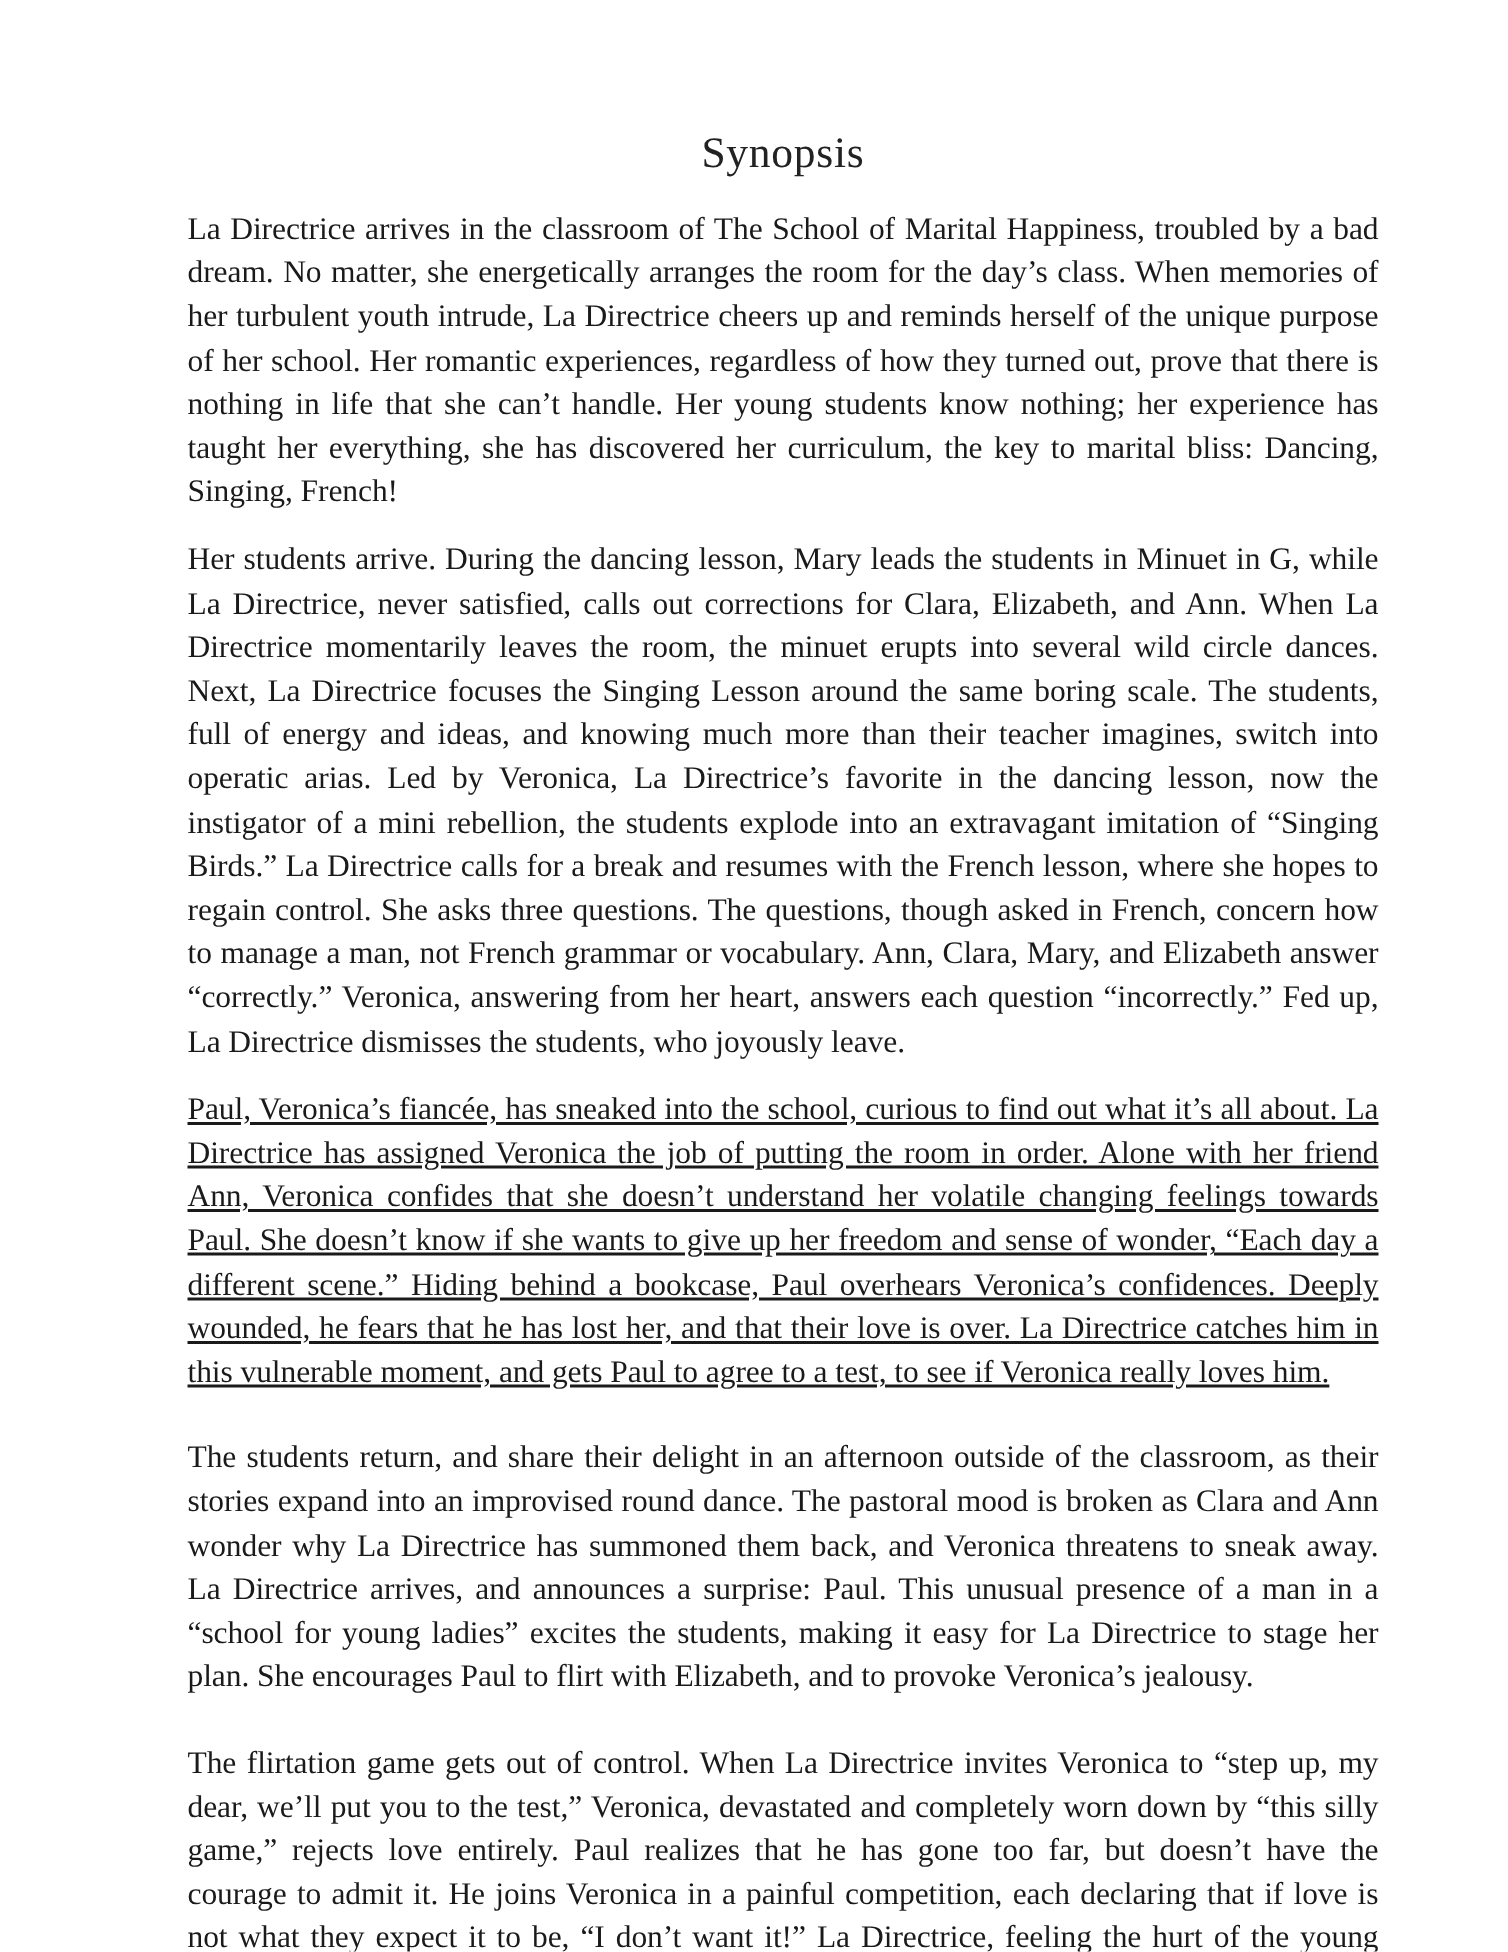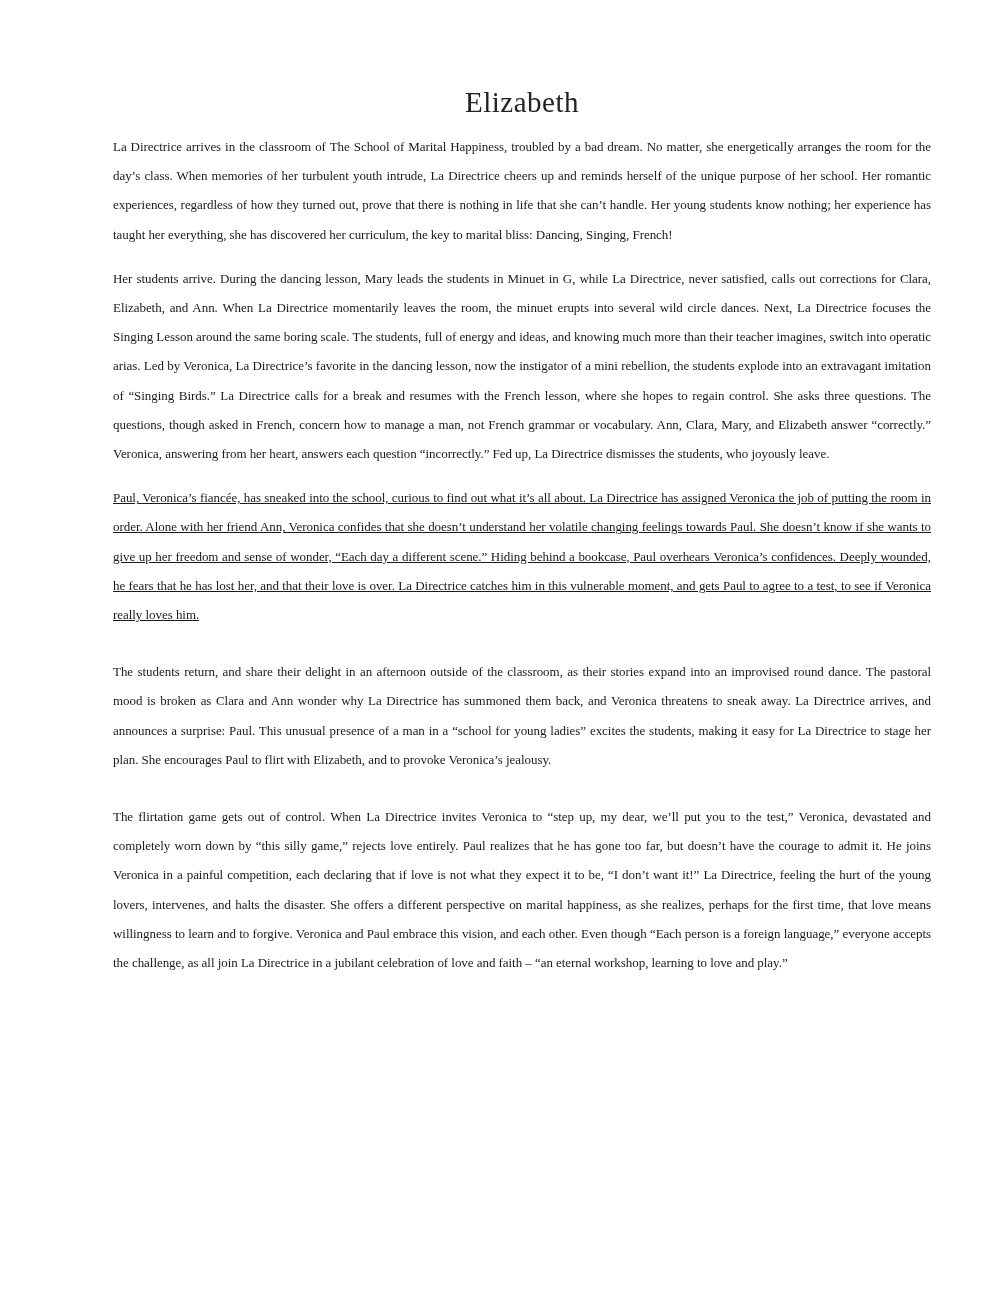--- a/index.html
+++ b/index.html
@@ -24,34 +24,34 @@
     .title {
       text-align: center;
       font-size: 29px;
       font-weight: normal;
       margin: 0 0 10px 0;
       letter-spacing: 0.5px;
       line-height: 40px;
       color: #222;
     }
     .para {
-      font-size: 13px;
+      font-size: 21px;
       line-height: 29.2px;
       text-align: justify;
-      margin: 4px;
+      margin: 16px;
       letter-spacing: -0.05px;
     }
     .p1 { margin-bottom: 15px; }
     .p2 { margin-bottom: 15px; }
     .p3 { margin-bottom: 28px; text-decoration: underline; }
     .p4 { margin-bottom: 28px; }
   </style>
 </head>
 <body>
 
 <div class="page">
-  <h1 class="title">Elizabeth</h1>
+  <h1 class="title">Synopsis</h1>
   <p class="para p1">La Directrice arrives in the classroom of The School of Marital Happiness, troubled by a bad dream. No matter, she energetically arranges the room for the day’s class. When memories of her turbulent youth intrude, La Directrice cheers up and reminds herself of the unique purpose of her school. Her romantic experiences, regardless of how they turned out, prove that there is nothing in life that she can’t handle.  Her young students know nothing; her experience has taught her everything, she has discovered her curriculum, the key to marital bliss: Dancing, Singing, French!</p>
   <p class="para p2">Her students arrive. During the dancing lesson, Mary leads the students in Minuet in G, while La Directrice, never satisfied, calls out corrections for Clara, Elizabeth, and Ann. When La Directrice momentarily leaves the room, the minuet erupts into several wild circle dances. Next, La Directrice focuses the Singing Lesson around the same boring scale. The students, full of energy and ideas, and knowing much more than their teacher imagines, switch into operatic arias. Led by Veronica, La Directrice’s favorite in the dancing lesson, now the instigator of a mini rebellion, the students explode into an extravagant imitation of “Singing Birds.”  La Directrice calls for a break and resumes with the French lesson, where she hopes to regain control. She asks three questions. The questions, though asked in French, concern how to manage a man, not French grammar or vocabulary. Ann, Clara, Mary, and Elizabeth answer “correctly.” Veronica, answering from her heart, answers each question “incorrectly.”  Fed up, La Directrice dismisses the students, who joyously leave.</p>
   <p class="para p3">Paul, Veronica’s fiancée, has sneaked into the school, curious to find out what it’s all about. La Directrice has assigned Veronica the job of putting the room in order. Alone with her friend Ann, Veronica confides that she doesn’t understand her volatile changing feelings towards Paul. She doesn’t know if she wants to give up her freedom and sense of wonder, “Each day a different scene.” Hiding behind a bookcase, Paul overhears Veronica’s confidences. Deeply wounded, he fears that he has lost her, and that their love is over. La Directrice catches him in this vulnerable moment, and gets Paul to agree to a test, to see if Veronica really loves him.</p>
   <p class="para p4">The students return, and share their delight in an afternoon outside of the classroom, as their stories expand into an improvised round dance. The pastoral mood is broken as Clara and Ann wonder why La Directrice has summoned them back, and Veronica threatens to sneak away. La Directrice arrives, and announces a surprise: Paul. This unusual presence of a man in a “school for young ladies” excites the students, making it easy for La Directrice to stage her plan. She encourages Paul to flirt with Elizabeth, and to provoke Veronica’s jealousy.</p>
   <p class="para p5">The flirtation game gets out of control.  When La Directrice invites Veronica to “step up, my dear, we’ll put you to the test,” Veronica, devastated and completely worn down by “this silly game,” rejects love entirely.  Paul realizes that he has gone too far, but doesn’t have the courage to admit it. He joins Veronica in a painful competition, each declaring that if love is not what they expect it to be, “I don’t want it!”  La Directrice, feeling the hurt of the young lovers, intervenes, and halts the disaster.  She offers a different perspective on marital happiness, as she realizes, perhaps for the first time, that love means willingness to learn and to forgive.  Veronica and Paul embrace this vision, and each other. Even though “Each person is a foreign language,” everyone accepts the challenge, as all join La Directrice in a jubilant celebration of love and faith – “an eternal workshop, learning to love and play.”</p>
 </div>
 
 </body></html>

